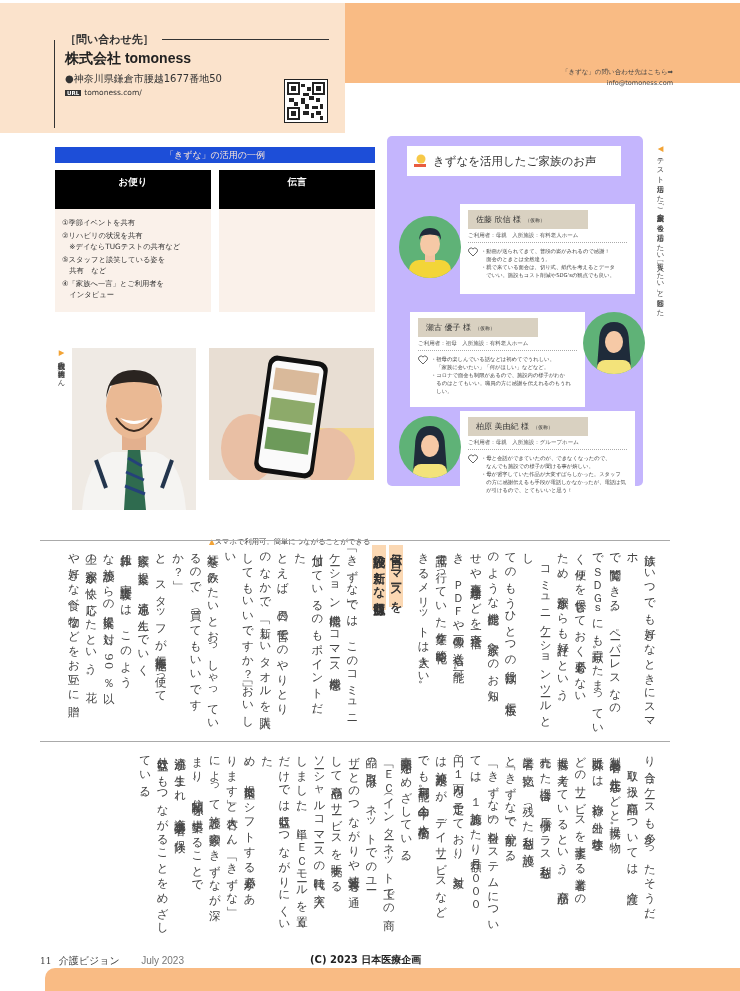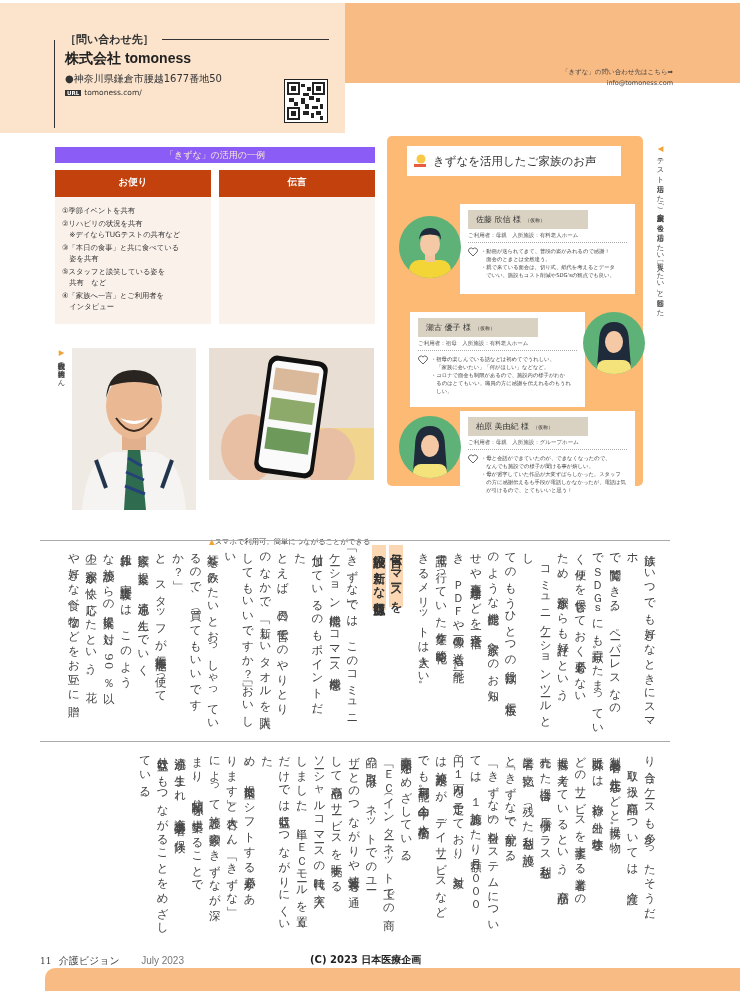--- a/index.html
+++ b/index.html
@@ -15,31 +15,31 @@
   .company { font-family: "Liberation Sans", sans-serif; font-size: 14px; font-weight: bold; margin-top: 3px; color: #222; }
   .addr { font-size: 10px; margin-top: 4px; }
   .url { font-size: 7.5px; margin-top: 2px; display: flex; align-items: center; }
   .url-badge { background: #333; color: #fff; font-size: 5.5px; padding: 0 2px; margin-right: 3px; font-weight: bold; }
   .inq { position: absolute; right: 67px; top: 67px; font-size: 6.5px; text-align: right; line-height: 11px; color: #444; }
   .qr { position: absolute; left: 284px; top: 79px; width: 44px; height: 44px; background: #fff; border: 1px solid #222; padding: 2px; }
   .qr svg { width: 100%; height: 100%; }
 
   
   .usage { position: absolute; left: 55px; top: 147px; width: 320px; }
-  .usage-title { background: #8b5cf6; color: #fde7d7; font-size: 9px; text-align: center; height: 16px; line-height: 16px; }
+  .usage-title { background: #1d4ed8; color: #fde7d7; font-size: 9px; text-align: center; height: 16px; line-height: 16px; }
   .usage-cols { display: flex; gap: 8px; margin-top: 7px; }
   .usage-col { flex: 1; background: #faf1ea; }
-  .usage-col-head { background: #c2410c; color: #fff; font-size: 9.5px; text-align: center; height: 27px; line-height: 24px; font-weight: bold; }
+  .usage-col-head { background: #000000; color: #fff; font-size: 9.5px; text-align: center; height: 39px; line-height: 24px; font-weight: bold; }
   .usage-col ul { list-style: none; padding: 8px 11px 10px 7px; }
   .usage-col li { font-size: 7.3px; line-height: 11px; color: #333; white-space: pre-line; }
   .col-left li { margin-bottom: 2px; }
   .col-right li { margin-bottom: 12px; }
 
   
-  .voices { position: absolute; left: 387px; top: 136px; width: 256px; height: 350px; background: #fdba74; border-radius: 5px; }
+  .voices { position: absolute; left: 387px; top: 136px; width: 256px; height: 350px; background: #c4b5fd; border-radius: 5px; }
   .voices-title { position: absolute; left: 20px; top: 10px; width: 214px; height: 30px; background: #fff; display: flex; align-items: center; padding-left: 6px; font-size: 11.5px; color: #333; }
   .voices-title .logo { width: 14px; height: 14px; margin-right: 6px; }
   .bubble { position: absolute; background: #fff; padding: 6px 8px; }
   .bubble .name { background: #d9d1c1; font-size: 8px; padding: 4px 8px; width: 120px; color: #333; }
   .bubble .name small { font-size: 5px; margin-left: 4px; }
   .bubble .meta { font-size: 5.5px; padding: 3px 0 3px; border-bottom: 1px dotted #aaa; color: #555; }
   .bubble .comment { display: flex; margin-top: 4px; }
   .bubble .heart { width: 10px; height: 10px; margin-right: 3px; flex-shrink: 0; }
   .bubble .comment p { font-size: 5.3px; line-height: 8px; color: #444; white-space: pre-line; }
   .b1 { left: 73px; top: 68px; width: 175px; height: 90px; }
@@ -132,22 +132,20 @@
 
 <div class="usage">
   <div class="usage-title">「きずな」の活用の一例</div>
   <div class="usage-cols">
     <div class="usage-col col-left">
       <div class="usage-col-head">お便り</div>
       <ul>
         <li>①季節イベントを共有</li>
         <li>②リハビリの状況を共有
 　※デイならTUGテストの共有など</li>
-        <li>③「本日の食事」と共に食べている
-　姿を共有</li>
         <li>⑤スタッフと談笑している姿を
 　共有　など</li>
         <li>④「家族へ一言」とご利用者を
 　インタビュー</li>
       </ul>
     </div>
     <div class="usage-col col-right">
       <div class="usage-col-head">伝言</div>
     </div>
   </div>

